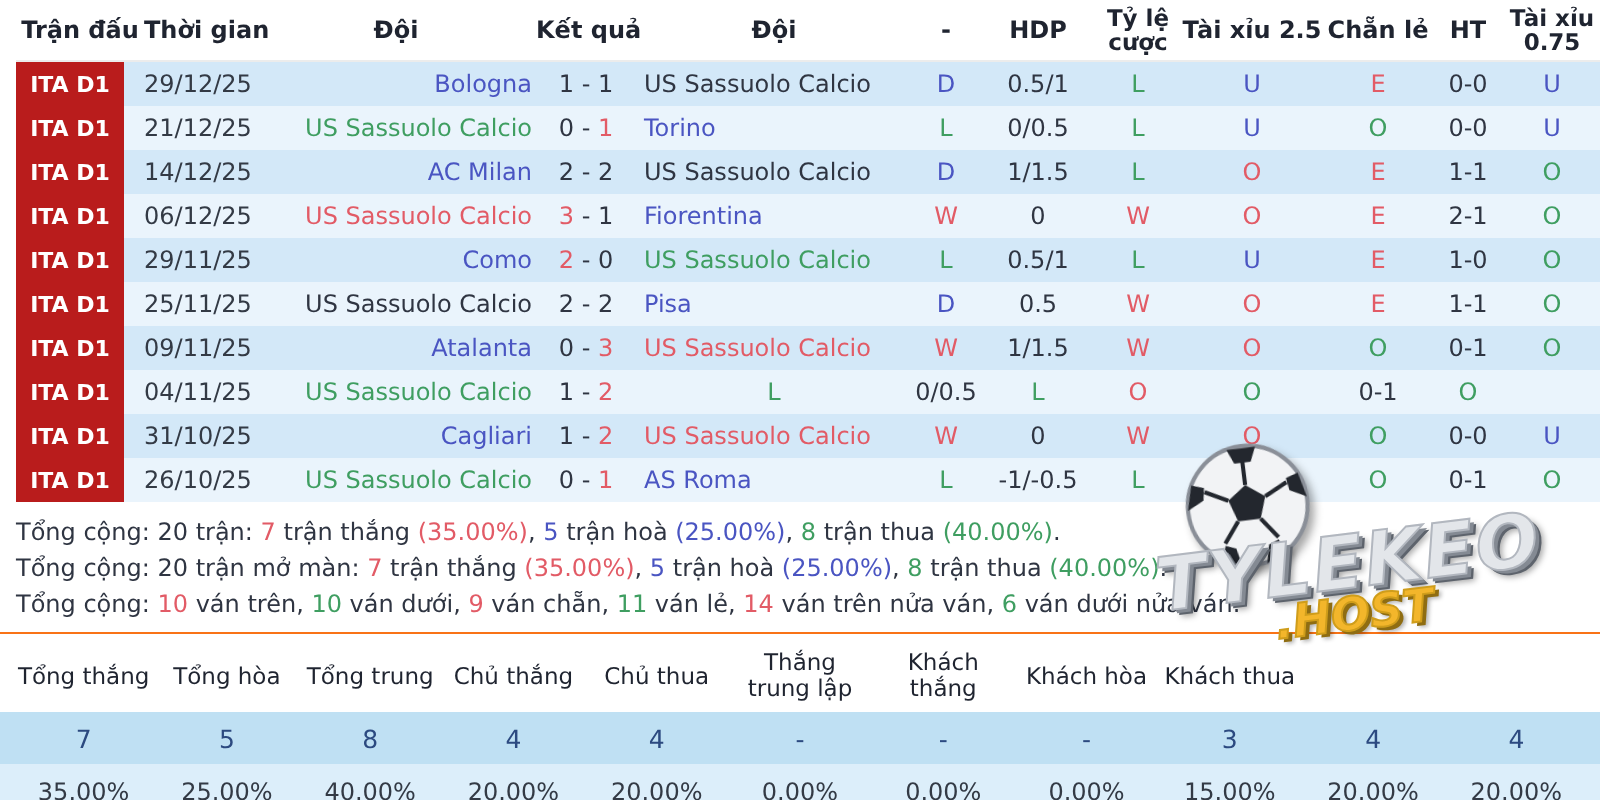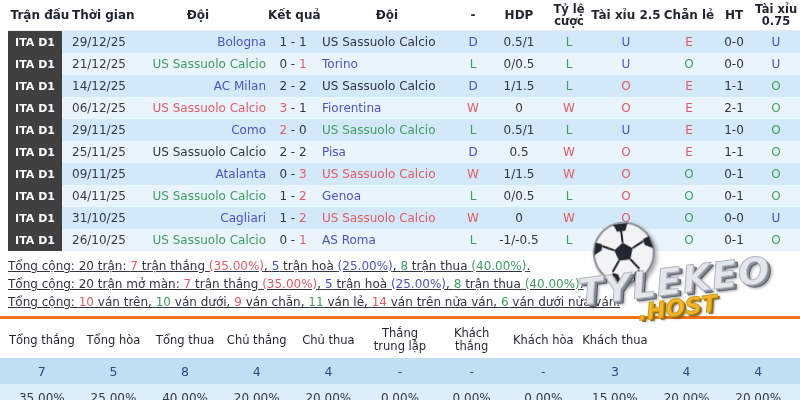--- a/index.html
+++ b/index.html
@@ -13,31 +13,31 @@
     display:grid;grid-template-columns:var(--cols);height:30px;align-items:center;
     font-weight:bold;font-size:12px;color:#1f2430;border-bottom:1px solid #ececec;
   }
   .hcell{text-align:center;white-space:nowrap;}
   .hcell.wrap{white-space:normal;line-height:12px;font-size:11.5px;}
   .row{display:grid;grid-template-columns:var(--cols);height:22px;align-items:stretch;font-size:12px;}
   .row.odd{background:#d3e8f8;}
   .row.even{background:#eaf4fc;}
   .cell{display:flex;align-items:center;justify-content:center;white-space:nowrap;}
   .badge-cell{
-    background:#404040;background-clip:content-box;padding-right:10px;
+    background:#b91c1c;background-clip:content-box;padding-right:10px;
     color:#fff;font-weight:bold;font-size:11px;
   }
   .cell.date{justify-content:flex-start;color:#333a45;}
   .cell.home{justify-content:flex-end;padding-right:2px;}
   .cell.away{justify-content:flex-start;padding-left:4px;}
   .c-d{color:#2f3542;}
   .c-b{color:#4a55c2;}
   .c-g{color:#3f9e61;}
   .c-r{color:#e25b66;}
-  .summary{padding:6px 8px 5px;border-bottom:3px solid #f97316;font-size:12px;text-decoration:underline;}
+  .summary{padding:6px 8px 5px;border-bottom:1px solid #f97316;font-size:12px;}
   .summary p{margin:0;line-height:18px;}
   .sgrid{display:grid;grid-template-columns:repeat(11,1fr);align-items:center;text-align:center;padding:0 6px;}
   .shead{min-height:36px;font-weight:normal;font-size:11.5px;line-height:13px;color:#1f2430;padding-top:3px;}
   .scounts{height:26px;background:#bfe0f3;color:#2c4a80;font-size:12.5px;}
   .spercents{height:28px;background:#dceefa;color:#333a45;font-size:12px;}
   .scell{padding:0 2px;}
   
   .watermark{
     position:absolute;left:545px;top:214px;width:255px;text-align:center;
     transform:rotate(-7deg);pointer-events:none;
@@ -201,21 +201,20 @@
       </div>
       <div class="row even">
         <div class="cell badge-cell">ITA D1</div>
         <div class="cell date">04/11/25</div>
         <div class="cell home c-g">US Sassuolo Calcio</div>
         <div class="cell score">
           <span class="c-d">1</span>
           <span class="c-d">&nbsp;-&nbsp;</span>
           <span class="c-r">2</span>
         </div>
-        <div class="cell away c-b">Genoa</div>
         <div class="cell c-g">L</div>
         <div class="cell c-d">0/0.5</div>
         <div class="cell c-g">L</div>
         <div class="cell c-r">O</div>
         <div class="cell c-g">O</div>
         <div class="cell c-d">0-1</div>
         <div class="cell c-g">O</div>
       </div>
       <div class="row odd">
         <div class="cell badge-cell">ITA D1</div>
@@ -259,21 +258,21 @@
 <div class="summary" id="summary">
     <p><span class="c-d">Tổng cộng: 20 trận: </span><span class="c-r">7</span><span class="c-d"> trận thắng </span><span class="c-r">(35.00%)</span><span class="c-d">, </span><span class="c-b">5</span><span class="c-d"> trận hoà </span><span class="c-b">(25.00%)</span><span class="c-d">, </span><span class="c-g">8</span><span class="c-d"> trận thua </span><span class="c-g">(40.00%)</span><span class="c-d">.</span></p>
     <p><span class="c-d">Tổng cộng: 20 trận mở màn: </span><span class="c-r">7</span><span class="c-d"> trận thắng </span><span class="c-r">(35.00%)</span><span class="c-d">, </span><span class="c-b">5</span><span class="c-d"> trận hoà </span><span class="c-b">(25.00%)</span><span class="c-d">, </span><span class="c-g">8</span><span class="c-d"> trận thua </span><span class="c-g">(40.00%)</span><span class="c-d">.</span></p>
     <p><span class="c-d">Tổng cộng: </span><span class="c-r">10</span><span class="c-d"> ván trên, </span><span class="c-g">10</span><span class="c-d"> ván dưới, </span><span class="c-r">9</span><span class="c-d"> ván chẵn, </span><span class="c-g">11</span><span class="c-d"> ván lẻ, </span><span class="c-r">14</span><span class="c-d"> ván trên nửa ván, </span><span class="c-g">6</span><span class="c-d"> ván dưới nửa ván.</span></p>
   </div>
 
 <div class="stats">
   <div id="stats-h" class="sgrid shead">
       <div class="scell">Tổng thắng</div>
       <div class="scell">Tổng hòa</div>
-      <div class="scell">Tổng thua</div>
+      <div class="scell">Tổng trung</div>
       <div class="scell">Chủ thắng</div>
       <div class="scell">Chủ thua</div>
       <div class="scell">Thắng trung lập</div>
       <div class="scell">Khách thắng</div>
       <div class="scell">Khách hòa</div>
       <div class="scell">Khách thua</div>
     </div>
   <div id="stats-c" class="sgrid scounts">
       <div class="scell">7</div>
       <div class="scell">5</div>

